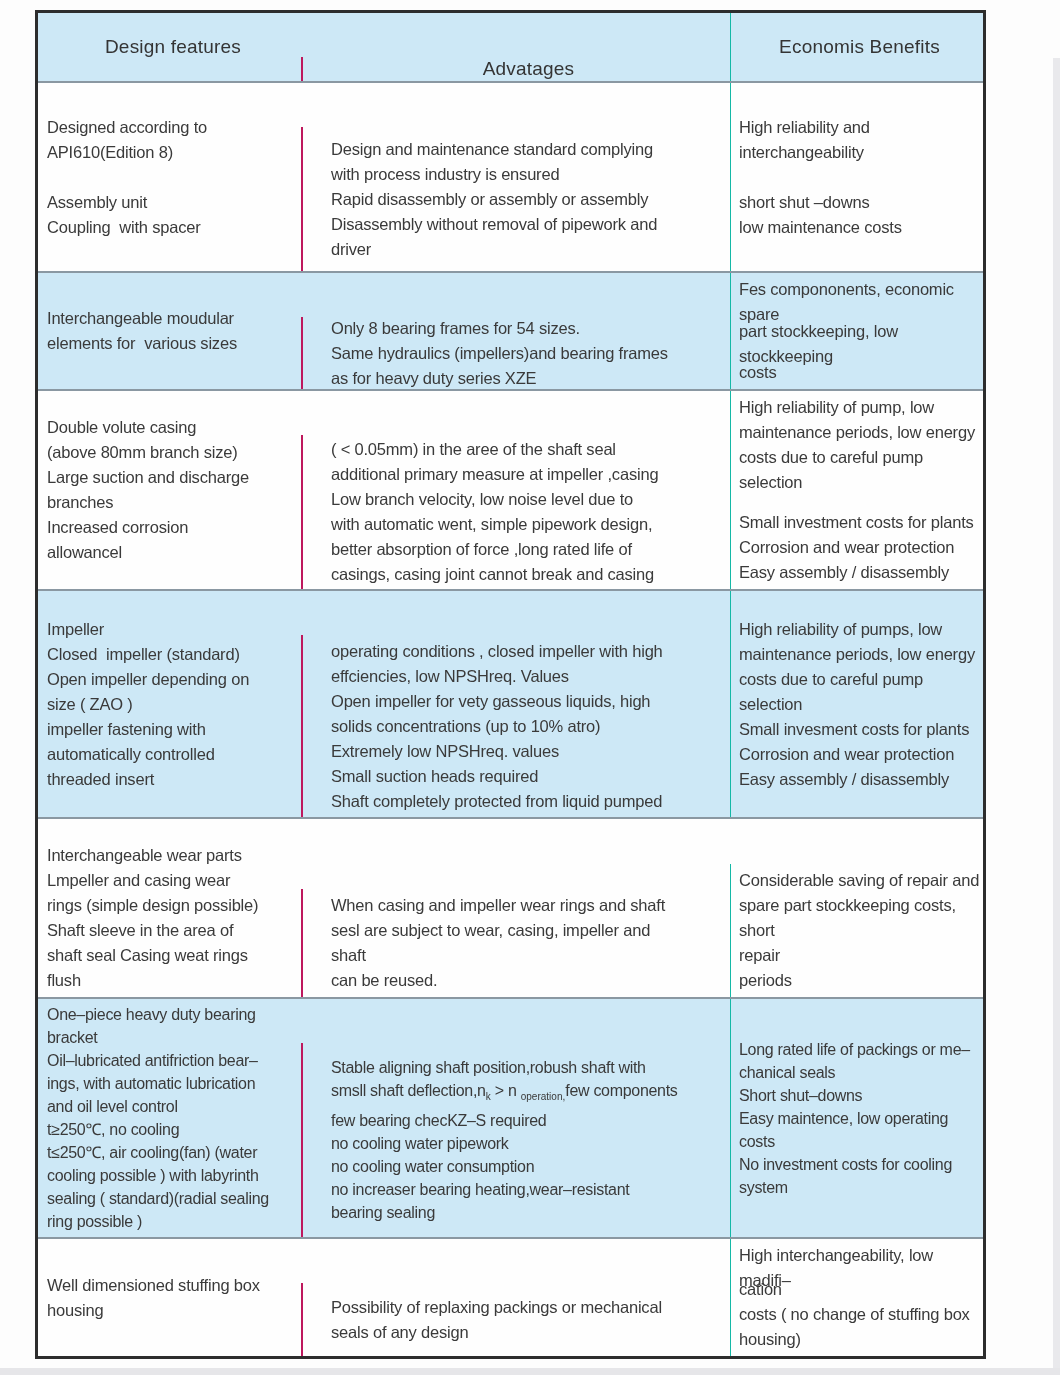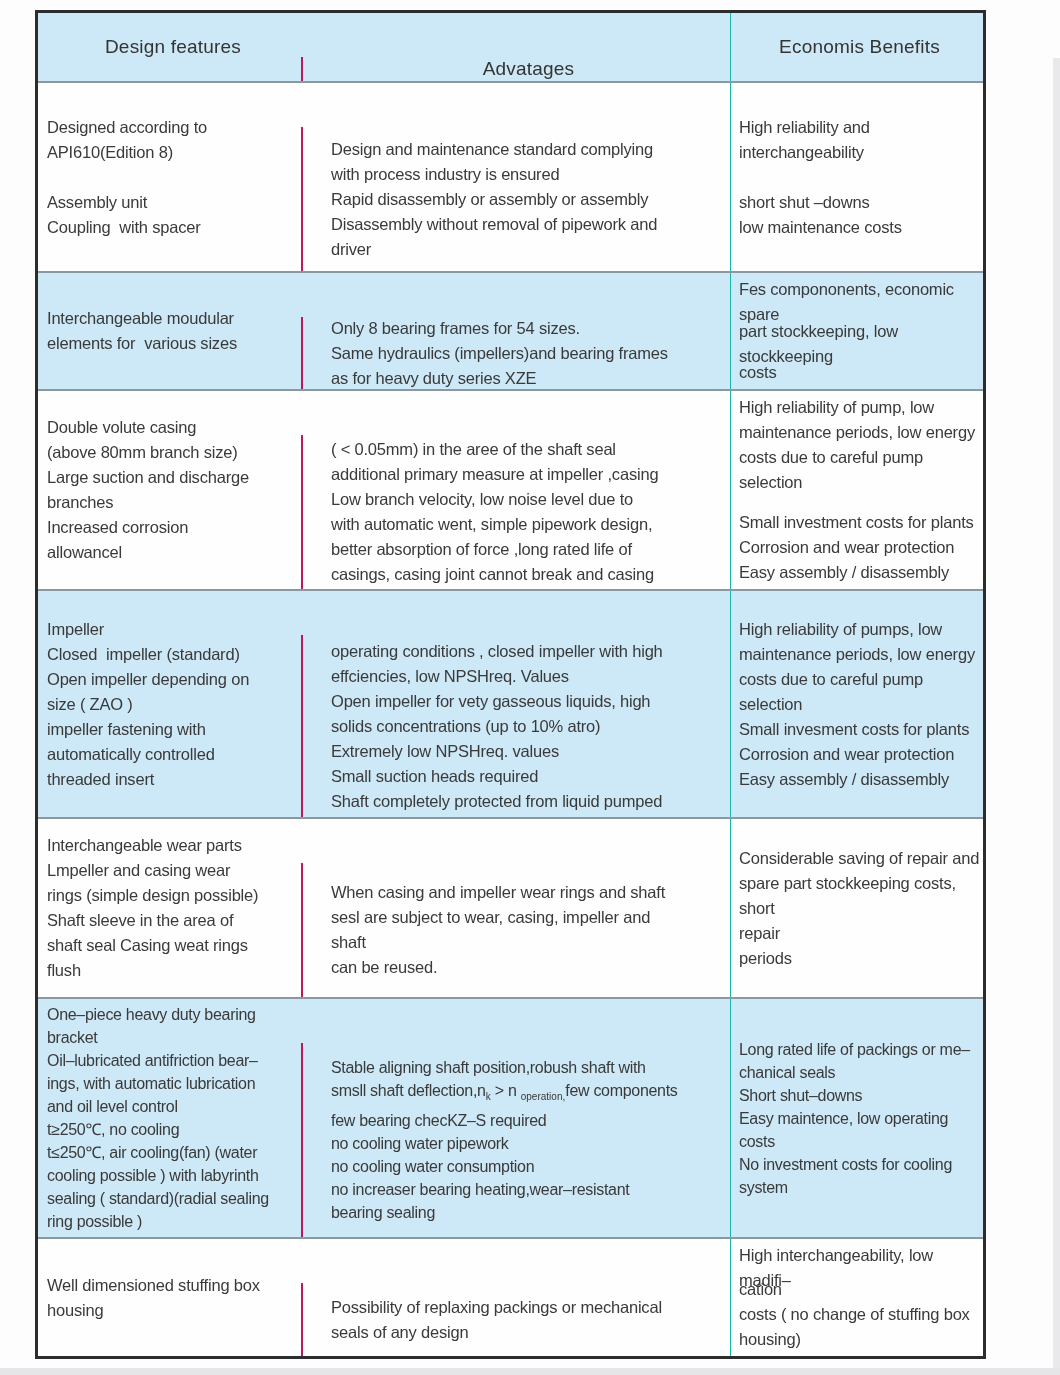--- a/index.html
+++ b/index.html
@@ -18,21 +18,21 @@
   }
   .row { display:flex; box-sizing:border-box; }
   .row:nth-child(odd)  { background:#cde8f6; }
   .row:nth-child(even) { background:#fefefe; }
   .row + .row { border-top:2px solid #8a98a2; }
   .row:nth-child(1) { height:68px; }
   .row:nth-child(2) { height:190px; }
   .row:nth-child(3) { height:118px; }
   .row:nth-child(4) { height:200px; }
   .row:nth-child(5) { height:228px; }
-  .row:nth-child(6) { height:180px; }
+  .row:nth-child(6) { height:180px;align-items:flex-end; }
   .row:nth-child(7) { height:240px; }
   .row:nth-child(8) { height:119px; }
   .cell {
     box-sizing:border-box;
     display:flex; flex-direction:column; justify-content:center;
     padding:4px 4px 4px 10px;
     overflow:hidden;
   }
   .cell.c0 { width:263px; padding-left:9px;  padding-right:2px; }
   .cell.c1 { width:429px; padding-left:28px; padding-right:4px; border-left:2px solid #be185d;margin-top:44px; }

